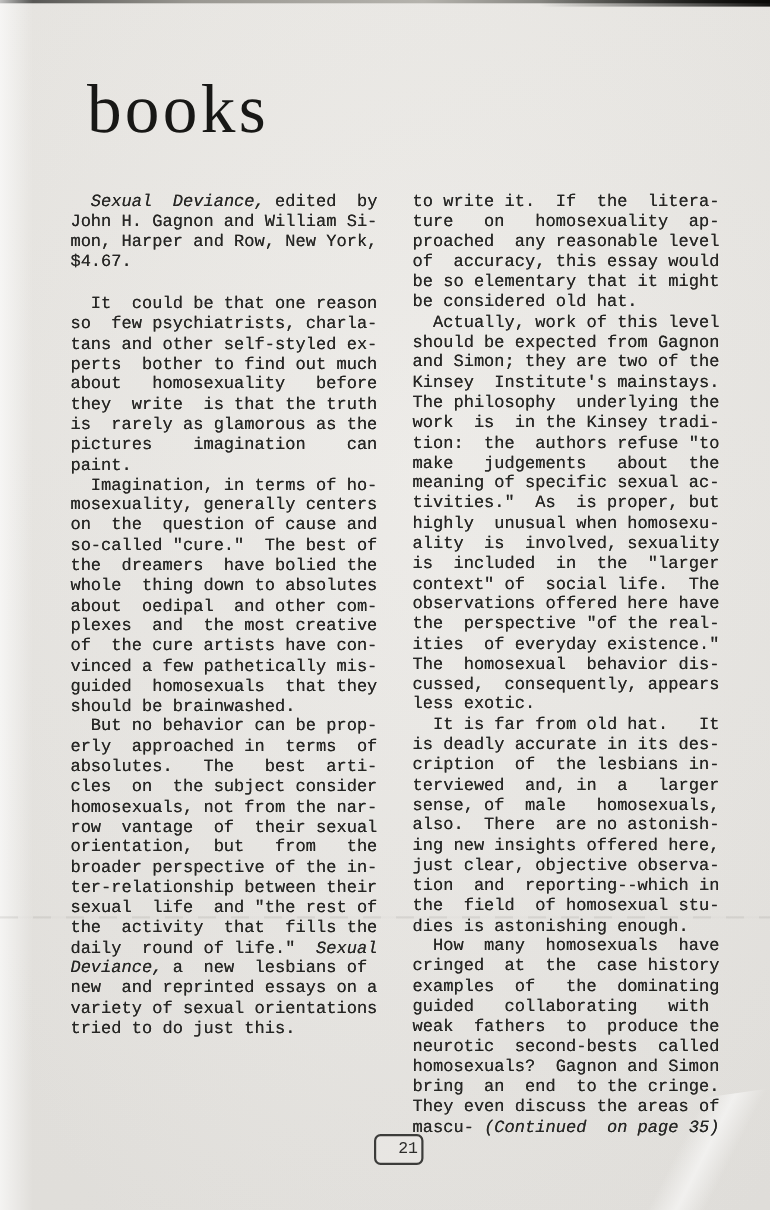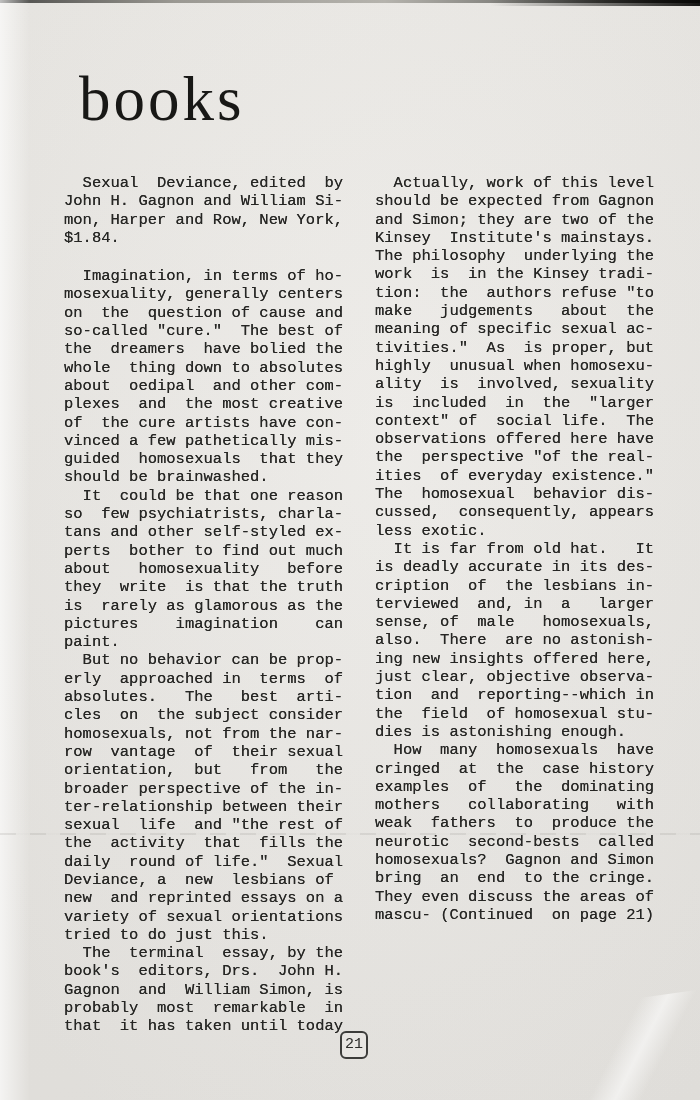--- a/index.html
+++ b/index.html
@@ -56,27 +56,27 @@
   .column {
     width: 280px;
     font-family: "Liberation Mono", "DejaVu Sans Mono", monospace;
     font-size: 15.5px; line-height: 18.3px;
     color: #262624;
     white-space: pre;
     text-shadow: 0 0 0.5px rgba(30,30,28,0.85);
   }
   .para { margin: 0; }
   .para.gap { margin-bottom: 20px; }
-  .ital { }
+  .ital { font-style: italic; }
   
   .page-number-box {
     position: absolute; left: 340px; top: 1031px;
     min-width: 17px; height: 21px;
     border: 2px solid #3c3c3a; border-radius: 6px;
-    padding: 1px 3px 2px 3px;
+    padding: 1px 3px 2px 20px;
     font-family: "Liberation Mono", "DejaVu Sans Mono", monospace;
     font-size: 15px; line-height: 21px;
     color: #2c2c2a; text-align: center;
     background: rgba(240,238,234,0.4);
   }
 </style>
 </head>
 <body>
 
 <div class="page">
@@ -85,60 +85,61 @@
   <div class="edge-left-light"></div>
   <div class="crease-line"></div>
   <div class="corner-curl"></div>
 
   <h1 class="heading">books</h1>
 
   <div class="columns">
     <div class="column"><div class="para gap"><span>  </span><span class="ital">Sexual  Deviance,</span><span> edited  by
 John H. Gagnon and William Si-
 mon, Harper and Row, New York,
-$1.84.</span></div><div class="para"><span>  Imagination, in terms of ho-
+$4.67.</span></div><div class="para"><span>  It  could be that one reason
+so  few psychiatrists, charla-
+tans and other self-styled ex-
+perts  bother to find out much
+about   homosexuality   before
+they  write  is that the truth
+is  rarely as glamorous as the
+pictures    imagination    can
+paint.</span></div><div class="para"><span>  Imagination, in terms of ho-
 mosexuality, generally centers
 on  the  question of cause and
 so-called "cure."  The best of
 the  dreamers  have bolied the
 whole  thing down to absolutes
 about  oedipal  and other com-
 plexes  and  the most creative
 of  the cure artists have con-
 vinced a few pathetically mis-
 guided  homosexuals  that they
-should be brainwashed.</span></div><div class="para"><span>  It  could be that one reason
-so  few psychiatrists, charla-
-tans and other self-styled ex-
-perts  bother to find out much
-about   homosexuality   before
-they  write  is that the truth
-is  rarely as glamorous as the
-pictures    imagination    can
-paint.</span></div><div class="para"><span>  But no behavior can be prop-
+should be brainwashed.</span></div><div class="para"><span>  But no behavior can be prop-
 erly  approached in  terms  of
 absolutes.   The   best  arti-
 cles  on  the subject consider
 homosexuals, not from the nar-
 row  vantage  of  their sexual
 orientation,  but   from   the
 broader perspective of the in-
 ter-relationship between their
 sexual  life  and "the rest of
 the  activity  that  fills the
 daily  round of life."  </span><span class="ital">Sexual
 Deviance,</span><span> a  new  lesbians of
 new  and reprinted essays on a
 variety of sexual orientations
-tried to do just this.</span></div><div class="para"><span>  The  terminal  essay, by the
-book's  editors, Drs.  John H.
-Gagnon  and  William Simon, is
-probably  most  remarkable  in
-that  it has taken until today</span></div></div>
-    <div class="column"><div class="para"><span>  Actually, work of this level
+tried to do just this.</span></div></div>
+    <div class="column"><div class="para"><span>to write it.  If  the  litera-
+ture   on   homosexuality  ap-
+proached  any reasonable level
+of  accuracy, this essay would
+be so elementary that it might
+be considered old hat.</span></div><div class="para"><span>  Actually, work of this level
 should be expected from Gagnon
 and Simon; they are two of the
 Kinsey  Institute's mainstays.
 The philosophy  underlying the
 work  is  in the Kinsey tradi-
 tion:  the  authors refuse "to
 make   judgements   about  the
 meaning of specific sexual ac-
 tivities."  As  is proper, but
 highly  unusual when homosexu-
@@ -156,25 +157,25 @@
 terviewed  and, in  a   larger
 sense, of  male   homosexuals,
 also.  There  are no astonish-
 ing new insights offered here,
 just clear, objective observa-
 tion  and  reporting--which in
 the  field  of homosexual stu-
 dies is astonishing enough.</span></div><div class="para"><span>  How  many  homosexuals  have
 cringed  at  the  case history
 examples  of   the  dominating
-mothers   collaborating   with
+guided   collaborating   with
 weak  fathers  to  produce the
 neurotic  second-bests  called
 homosexuals?  Gagnon and Simon
 bring  an  end  to the cringe.
 They even discuss the areas of
-mascu- </span><span class="ital">(Continued  on page 21)</span></div></div>
+mascu- </span><span class="ital">(Continued  on page 35)</span></div></div>
   </div>
 
   <div class="page-number-box">
     <span>21</span>
   </div>
 </div>
 
 </body></html>

